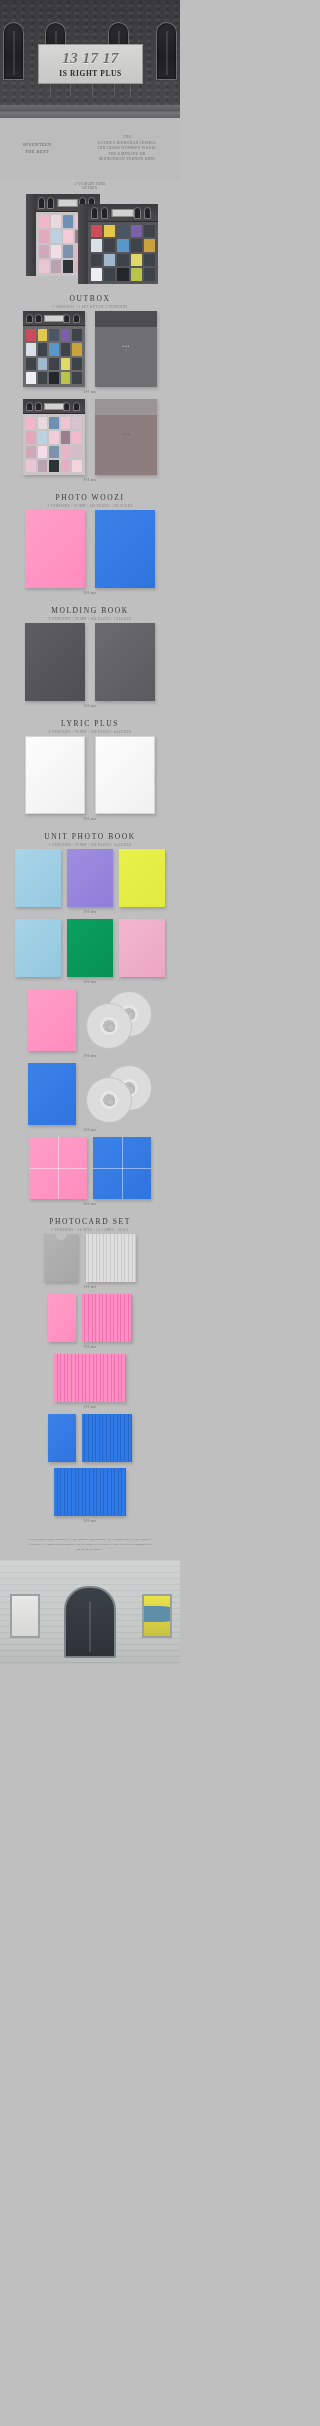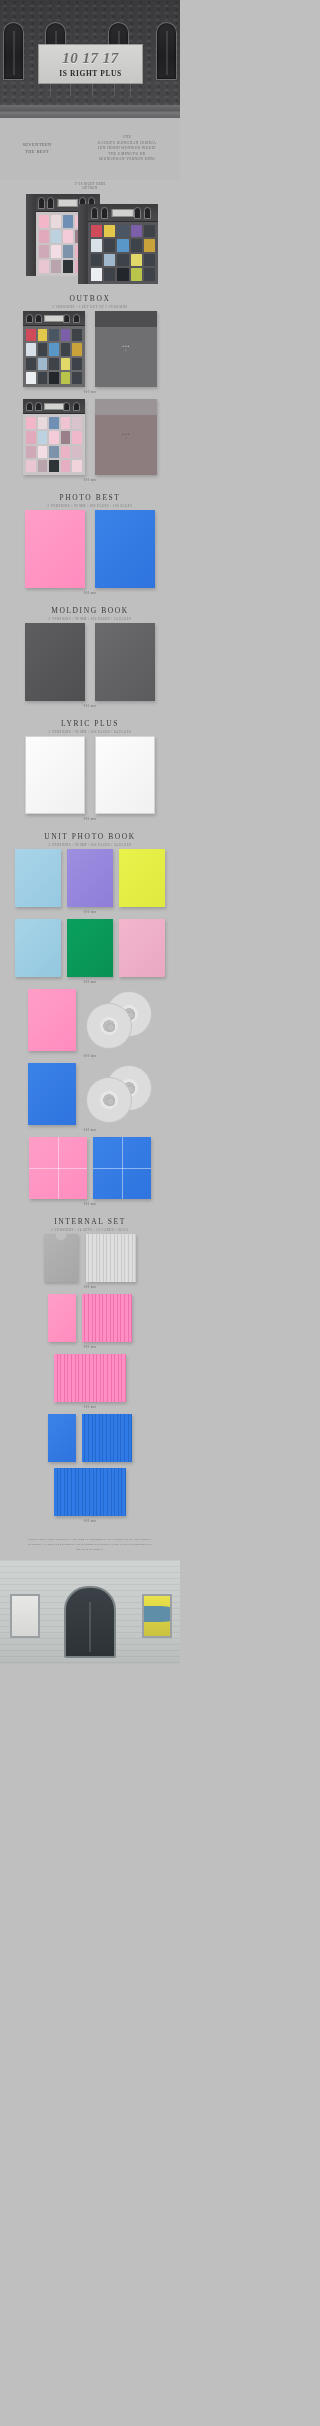--- a/index.html
+++ b/index.html
@@ -210,21 +210,21 @@
 
 <div class="hero">
   <div class="hero-scales"></div>
   <div class="hero-arches">
     <div class="arch a1"></div>
     <div class="arch a2"></div>
     <div class="arch a3"></div>
     <div class="arch a4"></div>
   </div>
   <div class="billboard">
-    <div class="billboard-title">10 17 17</div>
+    <div class="billboard-title">13 17 17</div>
     <div class="billboard-sub">IS RIGHT PLUS</div>
   </div>
   <div class="billboard-legs">
     <i style="left:6px"></i>
       <i style="left:26px"></i>
       <i style="left:48px"></i>
       <i style="left:70px"></i>
       <i style="left:86px"></i>
   </div>
   <div class="hero-ledge"></div>
@@ -560,21 +560,21 @@
     <div class="outbox-back panel shadow warm">
       <div class="ob-cap"></div>
       <div class="ob-txt">■ ■ ■<br>▾</div>
     </div>
   </div>
   <div class="dim">000 mm</div>
 </div>
 
 <div class="sec">
   <div class="sec-head">
-    <div class="sec-title">PHOTO BEST</div>
+    <div class="sec-title">PHOTO WOOZI</div>
     <div class="sec-sub">2 VERSIONS / 90 MM / 000 PAGES / 180 PAGES</div>
   </div>
   <div class="row">
     <div class="book-cover panel shadow pink"></div>
     <div class="book-cover panel shadow blue"></div>
   </div>
   <div class="dim">000 mm</div>
 </div>
 
 <div class="sec">
@@ -648,21 +648,21 @@
     <div class="poster panel shadow blue">
       <span class="fold-v"></span>
         <span class="fold-h"></span>
     </div>
   </div>
   <div class="dim">000 mm</div>
 </div>
 
 <div class="sec">
   <div class="sec-head">
-    <div class="sec-title">INTERNAL SET</div>
+    <div class="sec-title">PHOTOCARD SET</div>
     <div class="sec-sub">2 VERSIONS / 14 SETS / 13 CARDS / 00 EA</div>
   </div>
   <div class="row" style="gap:8px;align-items:flex-start">
     <div class="sleeve panel shadow"></div>
     <div class="fan panel shadow lead">
       <i></i>
         <i></i>
         <i></i>
         <i></i>
         <i></i>

